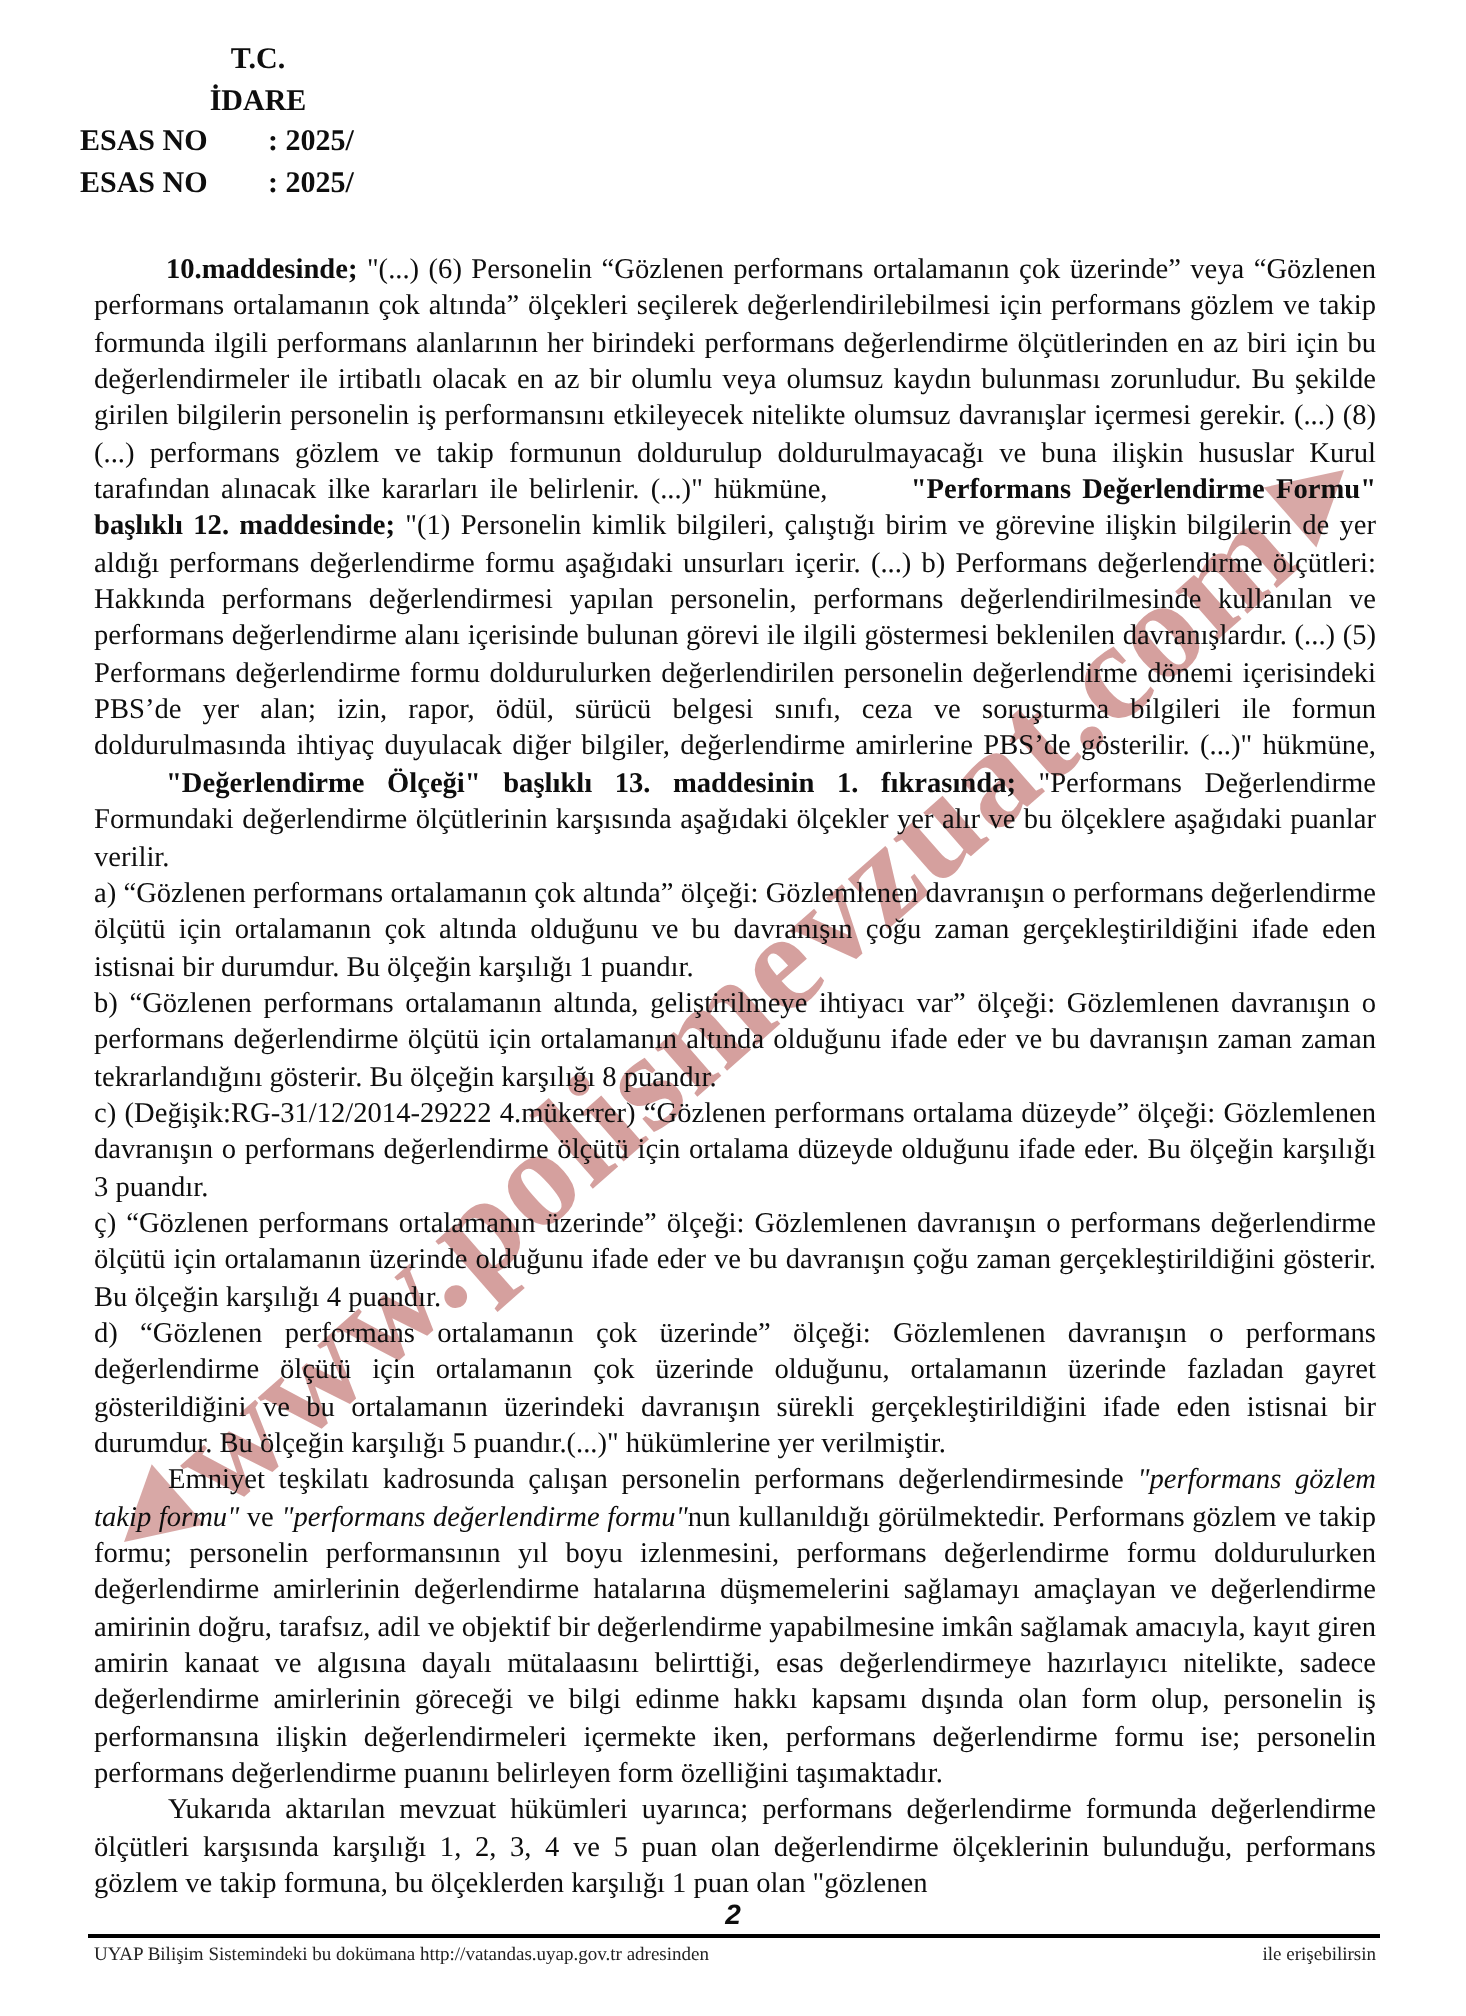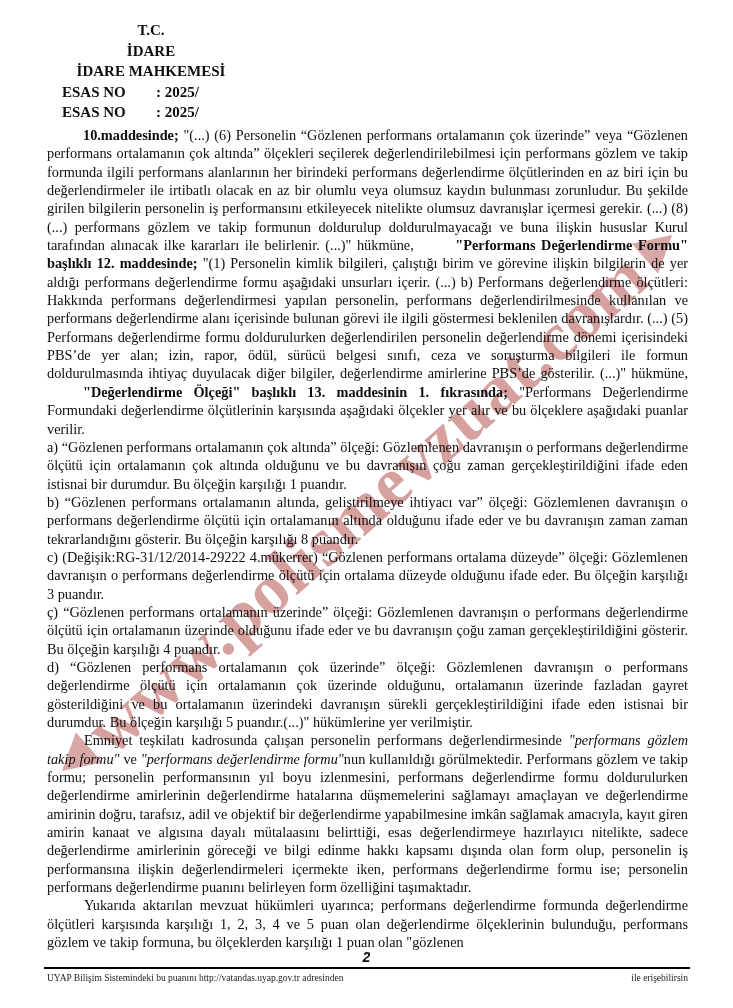--- a/index.html
+++ b/index.html
@@ -44,21 +44,21 @@
     border-bottom: 20px solid transparent;
     border-left: 36px solid rgba(178, 82, 78, 0.5);
     margin-left: 10px;
   }
 
   
   .sheet { position: relative; z-index: 2; }
 
   .court-header {
     position: absolute;
-    left: 62px;
+    left: 40px;
     top: 20px;
     font-weight: bold;
     font-size: 15px;
     line-height: 20.5px;
   }
   .court-header .centered {
     width: 178px;
     text-align: center;
   }
   .case-row { display: flex; }
@@ -121,21 +121,20 @@
   <span class="wm-arrow left"></span>
   <span class="wm-text">www.polismevzuat.com</span>
   <span class="wm-arrow right"></span>
 </div>
 
 <div class="sheet">
 
   <div class="court-header">
     <div class="centered">T.C.</div>
     <div class="centered">İDARE</div>
-    <div class="centered">İDARE MAHKEMESİ</div>
     <div class="case-row">
       <span class="lbl">ESAS NO</span>
       <span>: 2025/</span>
     </div>
     <div class="case-row">
       <span class="lbl">ESAS NO</span>
       <span>: 2025/</span>
     </div>
   </div>
 
@@ -146,17 +145,17 @@
       <p class="para"><span class="">c) (Değişik:RG-31/12/2014-29222 4.mükerrer) “Gözlenen performans ortalama düzeyde” ölçeği: Gözlemlenen davranışın o performans değerlendirme ölçütü için ortalama düzeyde olduğunu ifade eder. Bu ölçeğin karşılığı 3 puandır.</span></p>
       <p class="para"><span class="">ç) “Gözlenen performans ortalamanın üzerinde” ölçeği: Gözlemlenen davranışın o performans değerlendirme ölçütü için ortalamanın üzerinde olduğunu ifade eder ve bu davranışın çoğu zaman gerçekleştirildiğini gösterir. Bu ölçeğin karşılığı 4 puandır.</span></p>
       <p class="para"><span class="">d) “Gözlenen performans ortalamanın çok üzerinde” ölçeği: Gözlemlenen davranışın o performans değerlendirme ölçütü için ortalamanın çok üzerinde olduğunu, ortalamanın üzerinde fazladan gayret gösterildiğini ve bu ortalamanın üzerindeki davranışın sürekli gerçekleştirildiğini ifade eden istisnai bir durumdur. Bu ölçeğin karşılığı 5 puandır.(...)" hükümlerine yer verilmiştir.</span></p>
       <p class="para indent"><span class="">Emniyet teşkilatı kadrosunda çalışan personelin performans değerlendirmesinde </span><span class="run-i">"performans gözlem takip formu"</span><span class=""> ve </span><span class="run-i">"performans değerlendirme formu"</span><span class="">nun kullanıldığı görülmektedir. Performans gözlem ve takip formu; personelin performansının yıl boyu izlenmesini, performans değerlendirme formu doldurulurken değerlendirme amirlerinin değerlendirme hatalarına düşmemelerini sağlamayı amaçlayan ve değerlendirme amirinin doğru, tarafsız, adil ve objektif bir değerlendirme yapabilmesine imkân sağlamak amacıyla, kayıt giren amirin kanaat ve algısına dayalı mütalaasını belirttiği, esas değerlendirmeye hazırlayıcı nitelikte, sadece değerlendirme amirlerinin göreceği ve bilgi edinme hakkı kapsamı dışında olan form olup, personelin iş performansına ilişkin değerlendirmeleri içermekte iken, performans değerlendirme formu ise; personelin performans değerlendirme puanını belirleyen form özelliğini taşımaktadır.</span></p>
       <p class="para indent"><span class="">Yukarıda aktarılan mevzuat hükümleri uyarınca; performans değerlendirme formunda değerlendirme ölçütleri karşısında karşılığı 1, 2, 3, 4 ve 5 puan olan değerlendirme ölçeklerinin bulunduğu, performans gözlem ve takip formuna, bu ölçeklerden karşılığı 1 puan olan "gözlenen</span></p>
     </div>
 
   <div class="page-number">2</div>
   <div class="footer-rule"></div>
   <div class="footer-texts">
-    <span>UYAP Bilişim Sistemindeki bu puanını http://vatandas.uyap.gov.tr adresinden</span>
+    <span>UYAP Bilişim Sistemindeki bu dokümana http://vatandas.uyap.gov.tr adresinden</span>
     <span>ile erişebilirsin</span>
   </div>
 
 </div>
 
 </body></html>

